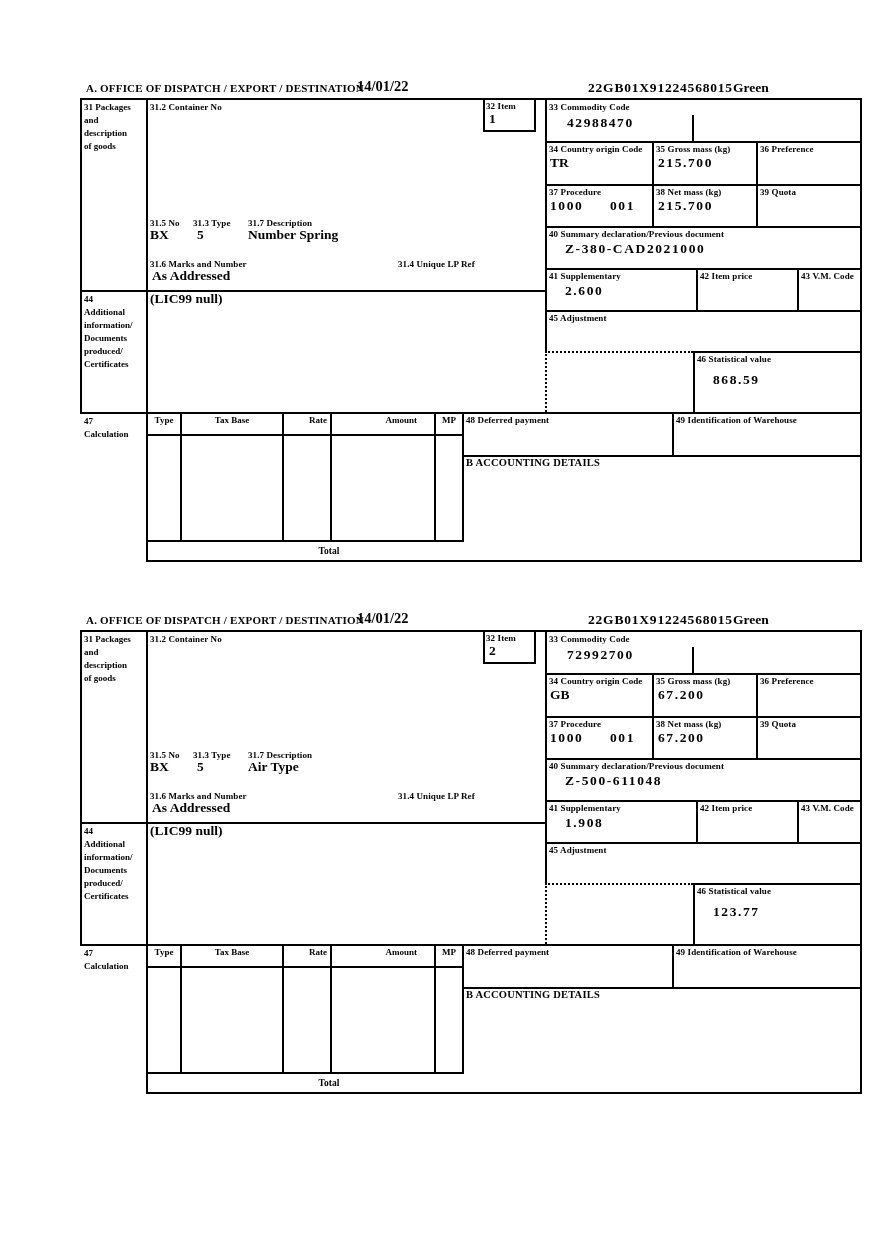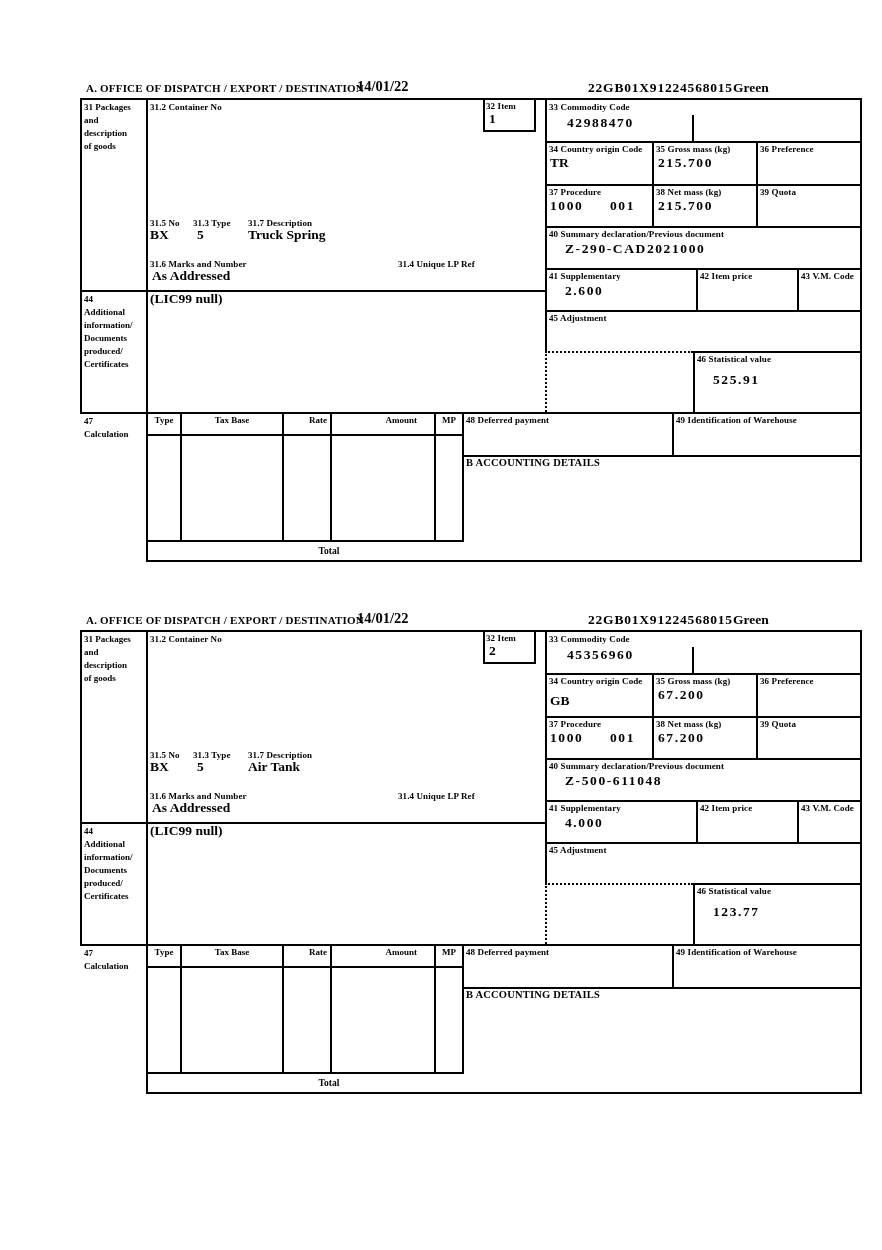--- a/index.html
+++ b/index.html
@@ -59,21 +59,21 @@
 
       <div class="lbl" style="left:70px;top:4px">31.2 Container No</div>
       <div class="lbl" style="left:406px;top:3px">32 Item</div>
       <div class="val" style="left:409px;top:14px">1</div>
 
       <div class="lbl" style="left:70px;top:120px">31.5 No</div>
       <div class="lbl" style="left:113px;top:120px">31.3 Type</div>
       <div class="lbl" style="left:168px;top:120px">31.7 Description</div>
       <div class="val" style="left:70px;top:130px">BX</div>
       <div class="val" style="left:117px;top:130px">5</div>
-      <div class="val" style="left:168px;top:130px">Truck Spring</div>
+      <div class="val" style="left:168px;top:130px">Number Spring</div>
 
       <div class="lbl" style="left:70px;top:161px">31.6 Marks and Number</div>
       <div class="lbl" style="left:318px;top:161px">31.4 Unique LP Ref</div>
       <div class="val" style="left:72px;top:171px">As Addressed</div>
 
       <div class="val" style="left:70px;top:194px">(LIC99 null)</div>
 
       <div class="lbl" style="left:469px;top:4px">33 Commodity Code</div>
       <div class="val num" style="left:487px;top:18px">42988470</div>
 
@@ -84,31 +84,31 @@
       <div class="lbl" style="left:680px;top:46px">36 Preference</div>
 
       <div class="lbl" style="left:469px;top:89px">37 Procedure</div>
       <div class="val num" style="left:470px;top:101px">1000</div>
       <div class="val num" style="left:530px;top:101px">001</div>
       <div class="lbl" style="left:576px;top:89px">38 Net mass (kg)</div>
       <div class="val num" style="left:578px;top:101px">215.700</div>
       <div class="lbl" style="left:680px;top:89px">39 Quota</div>
 
       <div class="lbl" style="left:469px;top:131px">40 Summary declaration/Previous document</div>
-      <div class="val num" style="left:485px;top:144px">Z-290-CAD2021000</div>
+      <div class="val num" style="left:485px;top:144px">Z-380-CAD2021000</div>
 
       <div class="lbl" style="left:469px;top:173px">41 Supplementary</div>
       <div class="val num" style="left:485px;top:186px">2.600</div>
       <div class="lbl" style="left:620px;top:173px">42 Item price</div>
       <div class="lbl" style="left:721px;top:173px">43 V.M. Code</div>
 
       <div class="lbl" style="left:469px;top:215px">45 Adjustment</div>
 
       <div class="lbl" style="left:617px;top:256px">46 Statistical value</div>
-      <div class="val num" style="left:633px;top:275px">525.91</div>
+      <div class="val num" style="left:633px;top:275px">868.59</div>
 
       <div class="th center" style="left:66px;width:36px">Type</div>
       <div class="th center" style="left:102px;width:100px">Tax Base</div>
       <div class="th right" style="left:202px;width:45px">Rate</div>
       <div class="th right" style="left:252px;width:85px">Amount</div>
       <div class="th center" style="left:356px;width:26px">MP</div>
 
       <div class="lbl" style="left:386px;top:317px">48 Deferred payment</div>
       <div class="lbl" style="left:596px;top:317px">49 Identification of Warehouse</div>
       <div class="acct">B ACCOUNTING DETAILS</div>
@@ -179,49 +179,49 @@
 
       <div class="lbl" style="left:70px;top:4px">31.2 Container No</div>
       <div class="lbl" style="left:406px;top:3px">32 Item</div>
       <div class="val" style="left:409px;top:14px">2</div>
 
       <div class="lbl" style="left:70px;top:120px">31.5 No</div>
       <div class="lbl" style="left:113px;top:120px">31.3 Type</div>
       <div class="lbl" style="left:168px;top:120px">31.7 Description</div>
       <div class="val" style="left:70px;top:130px">BX</div>
       <div class="val" style="left:117px;top:130px">5</div>
-      <div class="val" style="left:168px;top:130px">Air Tank</div>
+      <div class="val" style="left:168px;top:130px">Air Type</div>
 
       <div class="lbl" style="left:70px;top:161px">31.6 Marks and Number</div>
       <div class="lbl" style="left:318px;top:161px">31.4 Unique LP Ref</div>
       <div class="val" style="left:72px;top:171px">As Addressed</div>
 
       <div class="val" style="left:70px;top:194px">(LIC99 null)</div>
 
       <div class="lbl" style="left:469px;top:4px">33 Commodity Code</div>
-      <div class="val num" style="left:487px;top:18px">45356960</div>
+      <div class="val num" style="left:487px;top:18px">72992700</div>
 
       <div class="lbl" style="left:469px;top:46px">34 Country origin Code</div>
-      <div class="val" style="left:470px;top:64px">GB</div>
+      <div class="val" style="left:470px;top:58px">GB</div>
       <div class="lbl" style="left:576px;top:46px">35 Gross mass (kg)</div>
       <div class="val num" style="left:578px;top:58px">67.200</div>
       <div class="lbl" style="left:680px;top:46px">36 Preference</div>
 
       <div class="lbl" style="left:469px;top:89px">37 Procedure</div>
       <div class="val num" style="left:470px;top:101px">1000</div>
       <div class="val num" style="left:530px;top:101px">001</div>
       <div class="lbl" style="left:576px;top:89px">38 Net mass (kg)</div>
       <div class="val num" style="left:578px;top:101px">67.200</div>
       <div class="lbl" style="left:680px;top:89px">39 Quota</div>
 
       <div class="lbl" style="left:469px;top:131px">40 Summary declaration/Previous document</div>
       <div class="val num" style="left:485px;top:144px">Z-500-611048</div>
 
       <div class="lbl" style="left:469px;top:173px">41 Supplementary</div>
-      <div class="val num" style="left:485px;top:186px">4.000</div>
+      <div class="val num" style="left:485px;top:186px">1.908</div>
       <div class="lbl" style="left:620px;top:173px">42 Item price</div>
       <div class="lbl" style="left:721px;top:173px">43 V.M. Code</div>
 
       <div class="lbl" style="left:469px;top:215px">45 Adjustment</div>
 
       <div class="lbl" style="left:617px;top:256px">46 Statistical value</div>
       <div class="val num" style="left:633px;top:275px">123.77</div>
 
       <div class="th center" style="left:66px;width:36px">Type</div>
       <div class="th center" style="left:102px;width:100px">Tax Base</div>

